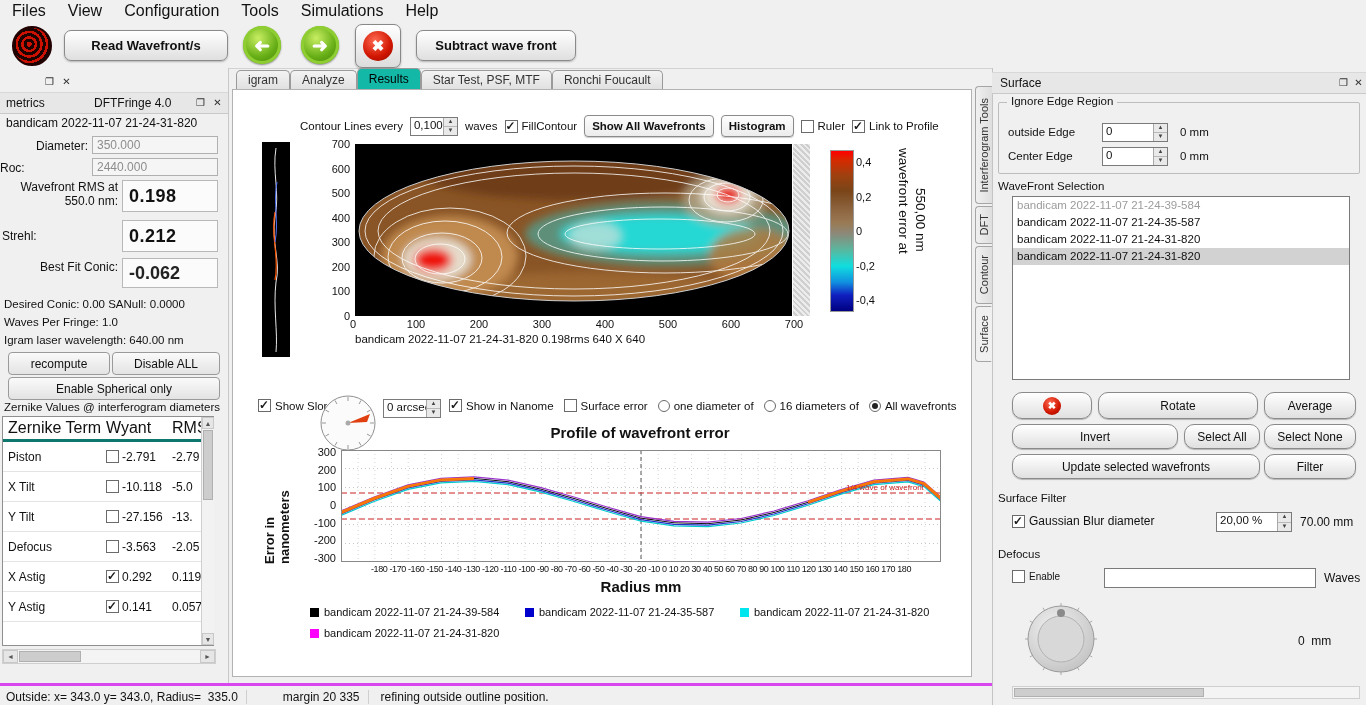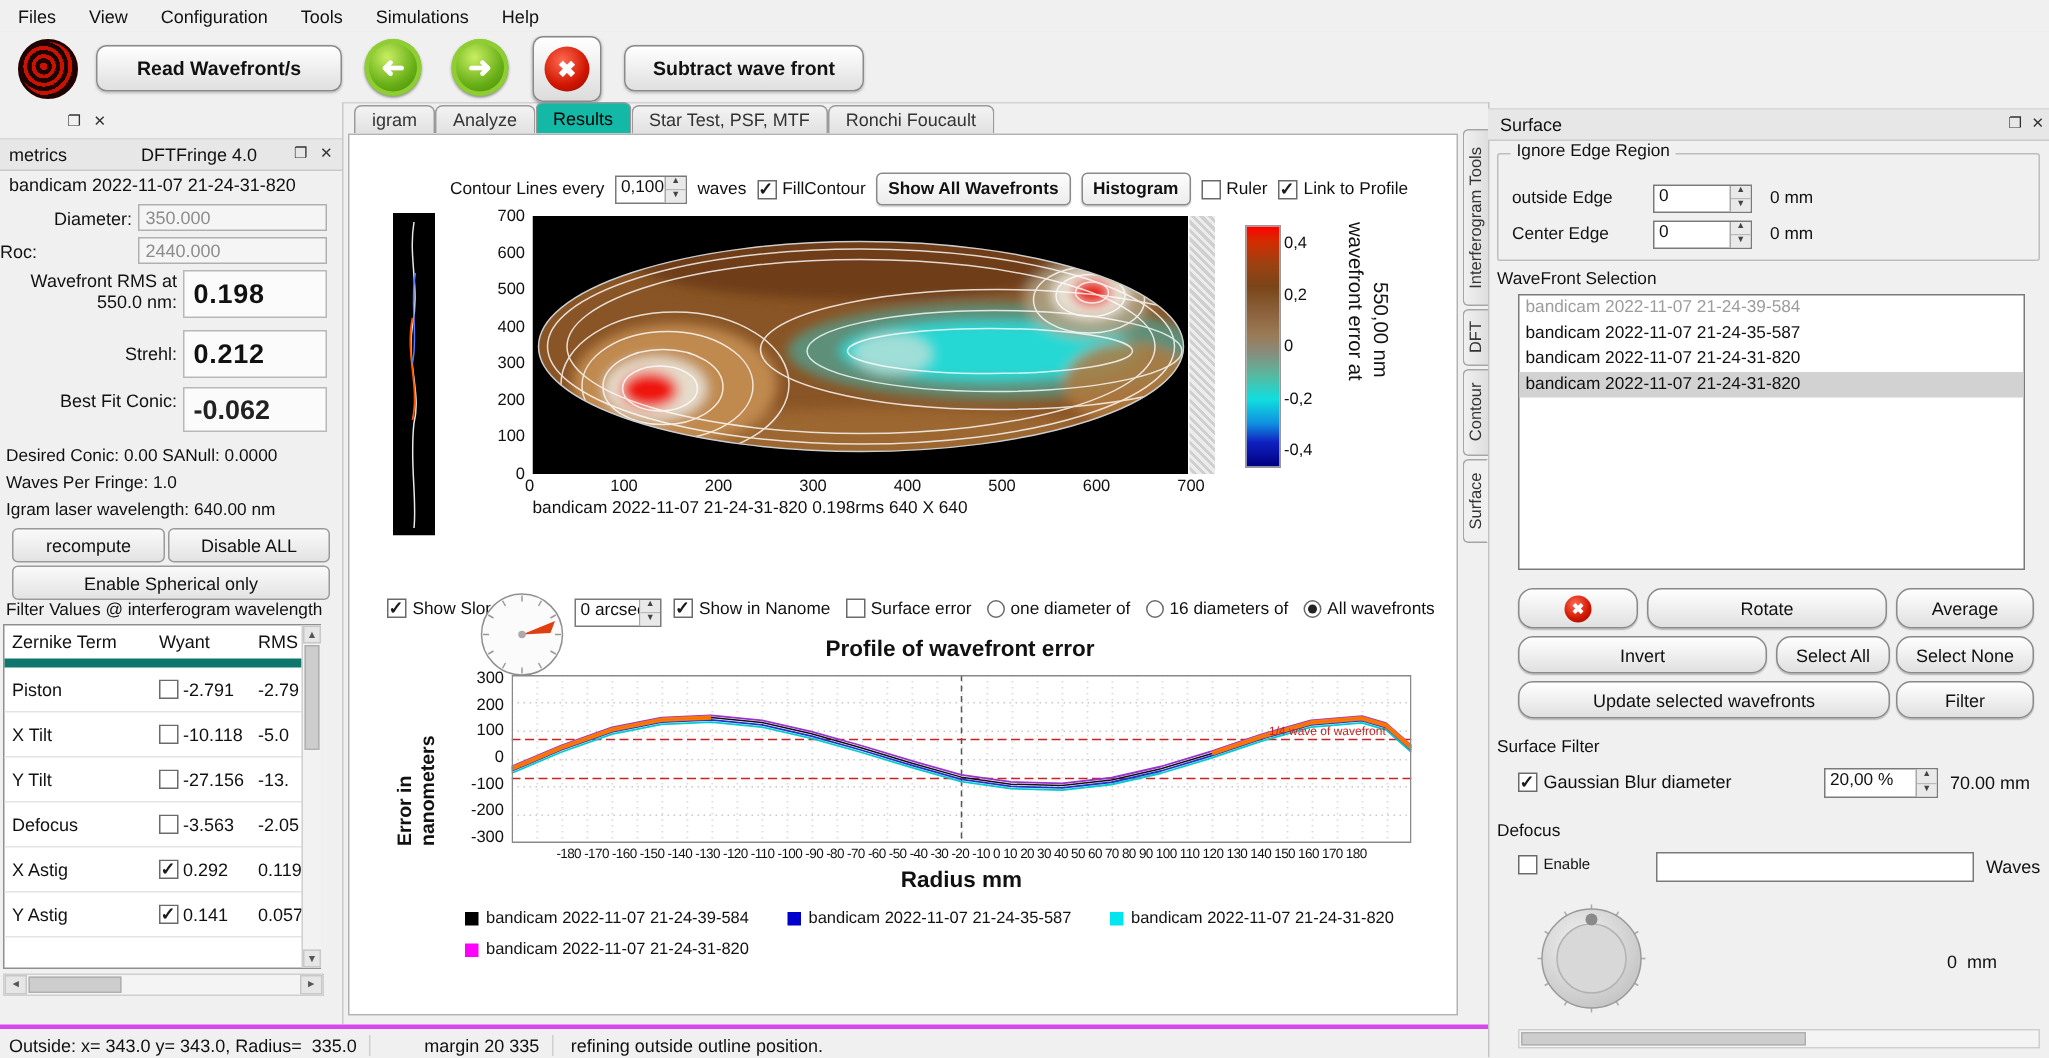--- a/index.html
+++ b/index.html
@@ -3,21 +3,21 @@
 <meta charset="utf-8">
 <style>
   html,body{margin:0;padding:0}
   body{width:1366px;height:705px;overflow:hidden;background:#f0f0f0;
        font-family:"Liberation Sans",sans-serif;font-size:12px;color:#111}
   .screen{position:relative;width:1366px;height:705px}
   .abs{position:absolute}
   .row{display:flex;align-items:center}
   
   .menubar{left:0;top:0;width:1366px;height:21px;background:#f0f0f0;display:flex;align-items:center;gap:18px;padding-left:10px;border-bottom:1px solid #e3e3e3}
-  .menu-item{font-size:12px;padding:2px 2px;cursor:default}
+  .menu-item{font-size:16px;padding:2px 2px;cursor:default}
   .toolbar{left:0;top:21px;width:1366px;height:47px;background:#f0f0f0;border-bottom:1px solid #d2d2d2}
   .fringe{width:36px;height:36px;border-radius:50%;border:2px solid #200;
           background:repeating-radial-gradient(circle at 42% 45%, #cc1100 0 2.5px, #1d0300 2.5px 5.5px)}
   .bigbtn{border:1px solid #8a8a8a;border-radius:7px;background:linear-gradient(#ffffff,#dfdfdf);
           box-shadow:0 1px 2px rgba(0,0,0,.25);display:flex;align-items:center;justify-content:center;
           font-weight:bold;font-size:13px}
   .greenbtn{width:38px;height:38px;border-radius:50%;
             background:radial-gradient(circle at 40% 32%, #c8ee62, #66ae16 55%, #3f7a08);
             box-shadow:inset 0 0 0 3px #8fce32,0 1px 2px rgba(0,0,0,.45);
             display:flex;align-items:center;justify-content:center;color:#fff;font-size:19px;font-weight:bold}
@@ -57,21 +57,21 @@
   .vtab{width:17px;border:1px solid #a5a5a5;border-right:none;border-radius:4px 0 0 4px;background:linear-gradient(90deg,#f0f0f0,#dedede);
         display:flex;align-items:center;justify-content:center;font-size:11px;color:#333;box-sizing:border-box}
   .vtab span{writing-mode:vertical-rl;transform:rotate(180deg);white-space:nowrap}
   .vtab[data-active="true"]{background:#f0f0f0;border-right:1px solid #f0f0f0}
   .li{height:17px;line-height:17px;font-size:11.5px;padding-left:4px;white-space:nowrap}
   .li[data-state="disabled"]{color:#9c9c9c}
   .li[data-state="selected"]{background:#d2d2d2}
   
   .ztable{background:#fff;border:1px solid #8f8f8f;box-sizing:border-box}
   .zhead,.zrow{display:grid;grid-template-columns:98px 66px 36px;align-items:center}
-  .zhead{height:22px;border-bottom:6px solid #0f766e;font-size:12px}
+  .zhead{height:22px;border-bottom:3px solid #0f766e;font-size:16px}
   .zrow{height:29px;border-bottom:1px solid #e4e4e4;font-size:12px}
   .zcell{padding-left:5px;overflow:hidden;white-space:nowrap}
   .vslider{position:absolute;width:12px;background:#f2f2f2;border-left:1px solid #cfcfcf}
   .sarrow{height:12px;font-size:7px;display:flex;align-items:center;justify-content:center;background:#e6e6e6;color:#555;border:1px solid #c8c8c8;box-sizing:border-box}
   .thumb{background:#cdcdcd;border:1px solid #b0b0b0;box-sizing:border-box}
   .hscroll{display:flex;align-items:stretch;background:#f4f4f4;border:1px solid #cfcfcf;box-sizing:border-box}
   
   .tick{font-size:11px;color:#111}
   .vertlabel{writing-mode:vertical-rl;transform:rotate(180deg);font-weight:bold;font-size:13px;white-space:nowrap}
   .vertlabel-cw{writing-mode:vertical-lr;font-size:13.5px;white-space:nowrap}
@@ -124,38 +124,38 @@
 
   <div class="abs" style="left:0;top:139px;width:88px;text-align:right">Diameter:</div>
   <div class="abs field" style="left:92px;top:136px;width:126px;height:18px">350.000</div>
   <div class="abs" style="left:0;top:161px;width:88px;text-align:left">Roc:</div>
   <div class="abs field" style="left:92px;top:158px;width:126px;height:18px">2440.000</div>
 
   <div class="abs" style="left:2px;top:180px;width:116px;text-align:right;line-height:14px">Wavefront RMS at 550.0 nm:</div>
   <div class="abs valbox" style="left:122px;top:180px;width:96px;height:32px">
     <span class="bignum">0.198</span>
   </div>
-  <div class="abs" style="left:2px;top:229px;width:116px;text-align:right">Strehl:</div>
+  <div class="abs" style="left:2px;top:229px;width:116px;">Strehl:</div>
   <div class="abs valbox" style="left:122px;top:220px;width:96px;height:32px">
     <span class="bignum">0.212</span>
   </div>
   <div class="abs" style="left:2px;top:260px;width:116px;text-align:right;line-height:14px">Best Fit Conic:</div>
   <div class="abs valbox" style="left:122px;top:258px;width:96px;height:30px">
     <span style="font-size:18px;font-weight:600;color:#222">-0.062</span>
   </div>
 
   <div class="abs" style="left:4px;top:298px;font-size:11.5px;white-space:nowrap">Desired Conic:  0.00 SANull: 0.0000</div>
   <div class="abs" style="left:4px;top:316px;font-size:11.5px">Waves Per Fringe: 1.0</div>
   <div class="abs" style="left:4px;top:334px;font-size:11.5px">Igram laser wavelength: 640.00 nm</div>
 
   <div class="abs btn" style="left:8px;top:352px;width:100px;height:21px">recompute</div>
   <div class="abs btn" style="left:112px;top:352px;width:106px;height:21px">Disable ALL</div>
   <div class="abs btn" style="left:8px;top:377px;width:210px;height:21px">Enable Spherical only</div>
 
-  <div class="abs" style="left:4px;top:401px;font-size:11.5px;white-space:nowrap">Filter Values @ interferogram wavelength</div>
+  <div class="abs" style="left:4px;top:401px;font-size:11.5px;white-space:nowrap">Zernike Values @ interferogram diameters</div>
 
   <div class="abs ztable" style="left:2px;top:416px;width:212px;height:230px">
     <div class="zhead">
       <span class="zcell">Zernike Term</span>
       <span class="zcell">Wyant</span>
       <span class="zcell">RMS</span>
     </div>
     <div class="zrow">
       <span class="zcell">Piston</span>
       <span class="zcell row">

